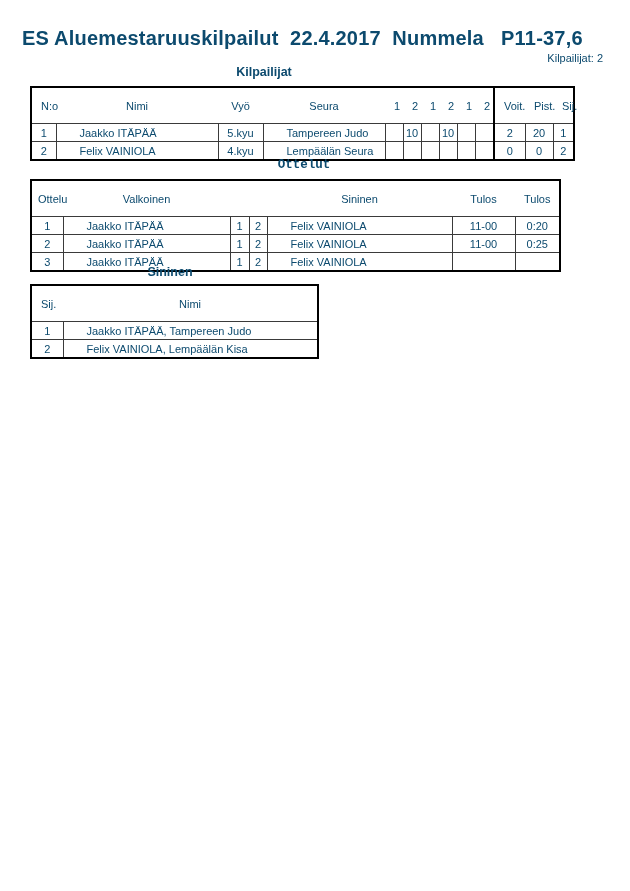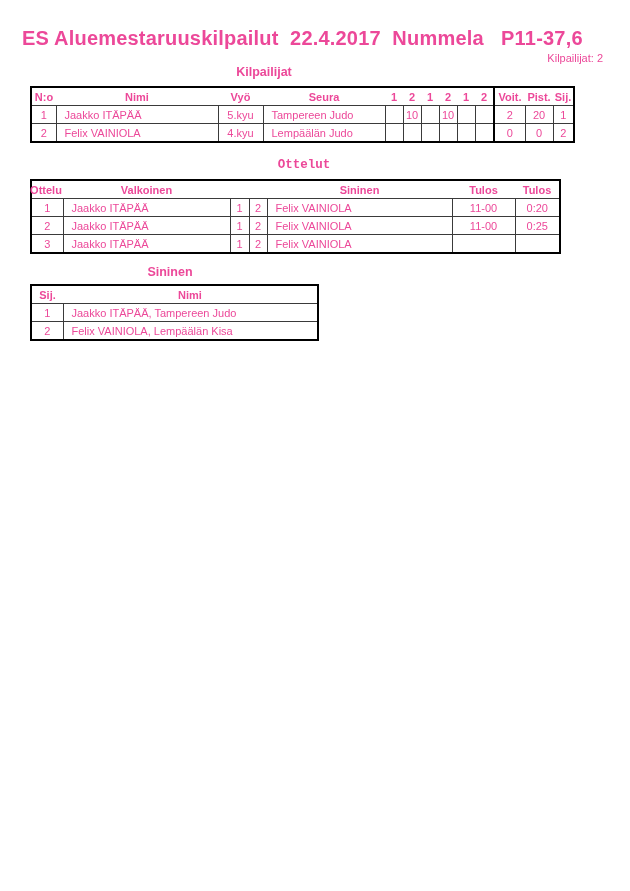--- a/index.html
+++ b/index.html
@@ -2,21 +2,21 @@
 <html><head>
 <meta charset="utf-8">
 <style>
   html, body { margin: 0; padding: 0; background: #fff; }
   .page {
     position: relative;
     width: 630px;
     height: 891px;
     background: #ffffff;
     font-family: "Liberation Sans", sans-serif;
-    color: #ec4899;
+    color: #0c4a6e;
     overflow: hidden;
   }
   .doc-title {
     position: absolute;
     left: 22px;
     top: 27px;
     font-size: 20px;
     font-weight: bold;
     white-space: pre;
     letter-spacing: 0.2px;
@@ -45,40 +45,40 @@
     table-layout: fixed;
     border: 2px solid #000;
     font-family: "Liberation Sans", sans-serif;
     font-size: 11px;
   }
   #table-kilpailijat { left: 30px; top: 86px;  width: 543px; }
   #table-ottelut     { left: 30px; top: 179px; width: 529px; }
   #table-tulokset    { left: 30px; top: 284px; width: 287px; }
 
   table.sheet th {
-    font-weight: bold;
+    font-weight: normal;
     border: none;
     border-bottom: 1px solid #3a3a3a;
     height: 17px;
-    padding: 0;
+    padding: 9px;
     text-align: center;
     white-space: nowrap;
     overflow: visible;
   }
   table.sheet td {
     border: 1px solid #3a3a3a;
     height: 17px;
     padding: 0;
     text-align: center;
     white-space: nowrap;
     overflow: hidden;
   }
   table.sheet th.left, table.sheet td.left {
     text-align: left;
-    padding-left: 8px;
+    padding-left: 23px;
   }
   th.flush { text-align: left; padding-left: 1px; }
   th.overhang { text-align: left; text-indent: -3px; margin-top: 36px; }
   .thickleft { border-left: 2px solid #000 !important; }
 </style>
 </head>
 <body>
 
 <div class="page">
 
@@ -133,21 +133,21 @@
         <td></td>
         <td></td>
         <td class="thickleft">2</td>
         <td>20</td>
         <td>1</td>
       </tr>
       <tr>
         <td>2</td>
         <td class="left">Felix VAINIOLA</td>
         <td>4.kyu</td>
-        <td class="left">Lempäälän Judo</td>
+        <td class="left">Lempäälän Seura</td>
         <td></td>
         <td></td>
         <td></td>
         <td></td>
         <td></td>
         <td></td>
         <td class="thickleft">0</td>
         <td>0</td>
         <td>2</td>
       </tr>

